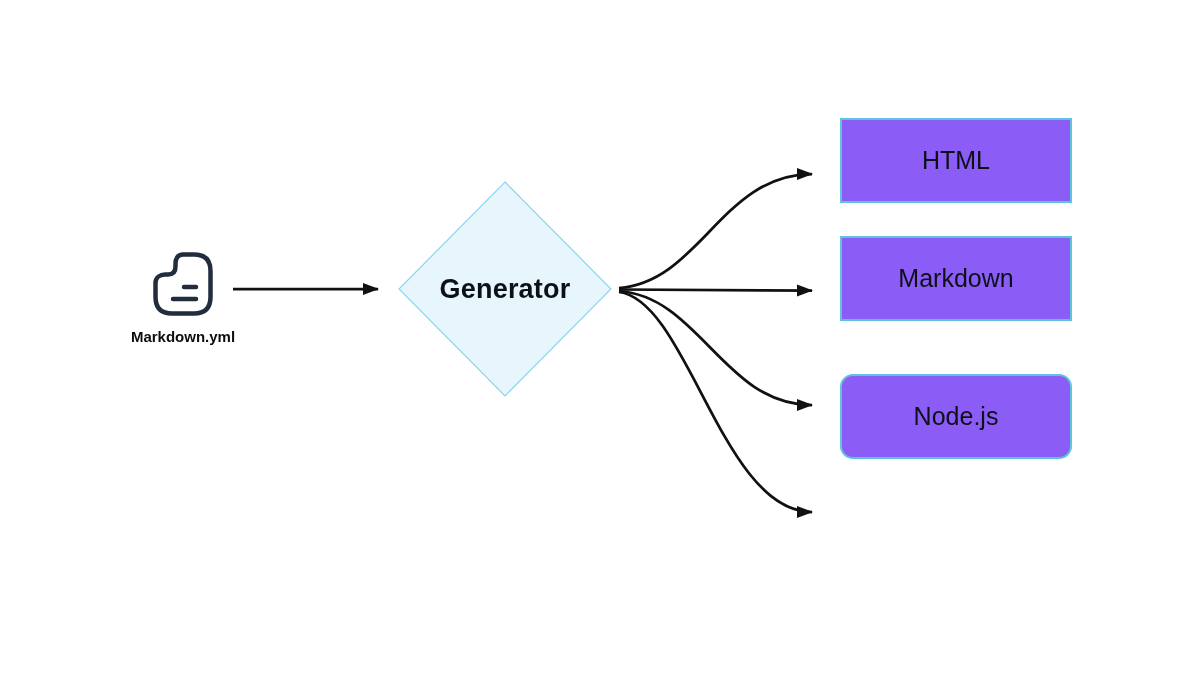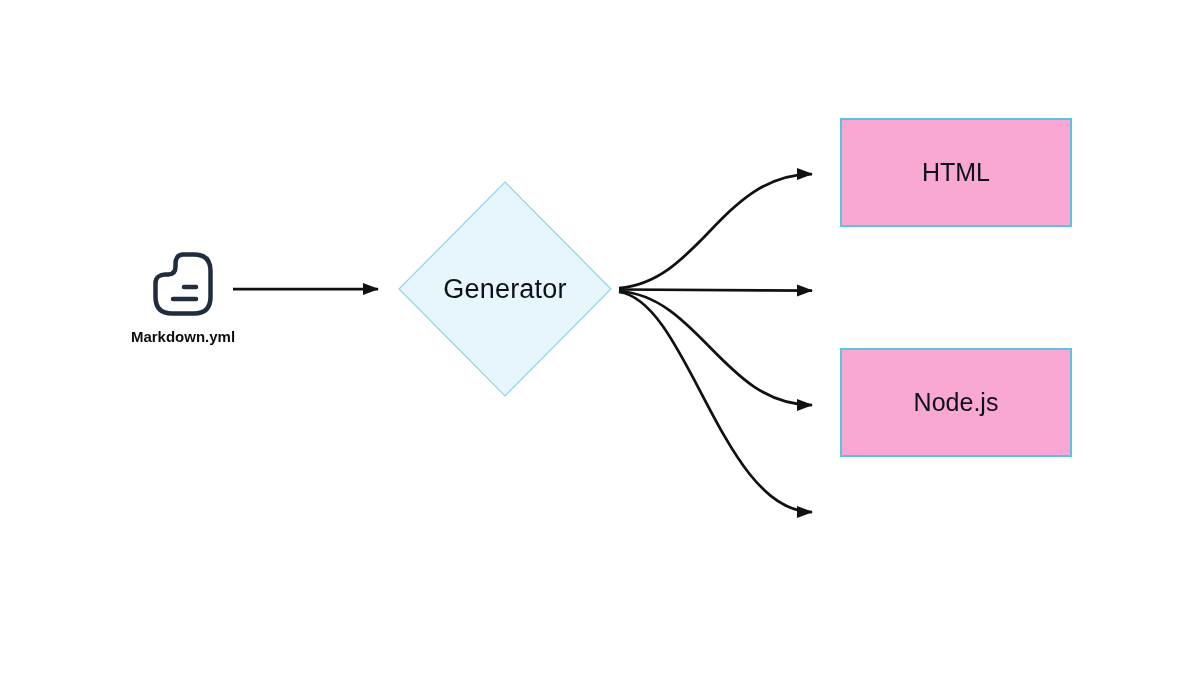--- a/index.html
+++ b/index.html
@@ -37,41 +37,42 @@
     left: 399px;
     top: 182px;
     width: 212px;
     height: 214px;
     display: flex;
     align-items: center;
     justify-content: center;
     font-size: 27px;
     color: #0d1117;
     letter-spacing: 0.2px;
+    font-weight: bold;
   }
   .output-box {
     position: absolute;
     left: 840px;
     width: 232px;
-    height: 109px;
+    height: 85px;
     box-sizing: border-box;
-    background: #f9a8d4;
+    background: #8b5cf6;
     border: 2px solid #5ec3dc;
     display: flex;
     align-items: center;
     justify-content: center;
     text-align: center;
     font-size: 25px;
     line-height: 1.26;
     color: #0d1117;
     white-space: pre-line;
   }
   .box-html     { top: 118px; }
   .box-markdown { top: 236px; }
-  .box-nodejs   { top: 348px; }
+  .box-nodejs   { top: 374px; border-radius: 13px; }
   .box-java     { top: 472px; }
   .source-icon {
     position: absolute;
     left: 151px;
     top: 250px;
     width: 64px;
     height: 68px;
   }
   .source-icon path, .source-icon line {
     fill: none;
@@ -119,15 +120,16 @@
              C 22.5 24.5 24.5 21 24.5 16.5 V 14 C 24.5 9 26.5 4.5 32 4.5 Z"></path>
     <line x1="33" y1="37" x2="45" y2="37"></line>
     <line x1="22" y1="49" x2="45" y2="49"></line>
   </svg>
 
   <div class="source-label">Markdown.yml</div>
 
   <div class="diamond-label">Generator</div>
 
   <div class="output-box box-html">HTML</div>
+  <div class="output-box box-markdown">Markdown</div>
   <div class="output-box box-nodejs">Node.js</div>
 
 </div>
 
 </body></html>

